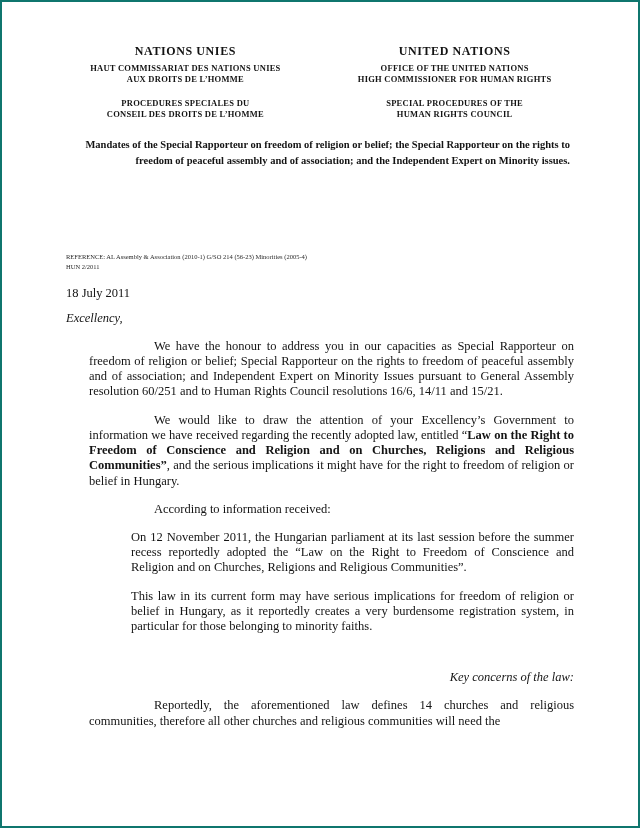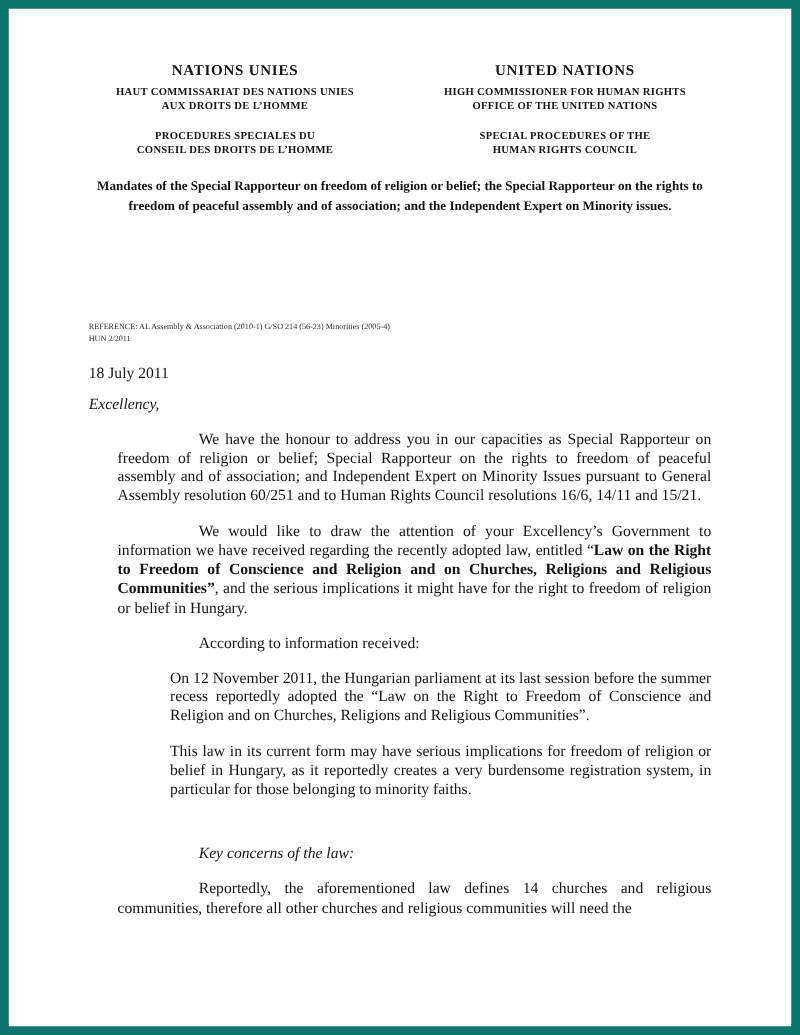--- a/index.html
+++ b/index.html
@@ -5,41 +5,41 @@
   * { margin: 0; padding: 0; box-sizing: border-box; }
   html, body { background: #f4f4f4; }
   body {
     width: 640px; height: 828px;
     font-family: "Liberation Serif", serif;
     color: #141414;
   }
   .page {
     width: 640px; height: 828px;
     background: #ffffff;
-    border: 7px solid #0f766e;
+    border: 2px solid #0f766e;
     padding: 42px 64px 0 64px;
     overflow: hidden;
   }
   
   .letterhead { display: flex; justify-content: space-between; }
   .lh-col { width: 47%; text-align: center; }
   .lh-org {
     font-size: 12px; font-weight: bold; letter-spacing: 0.6px;
     margin-bottom: 4px;
   }
   .lh-line {
     font-size: 8.5px; font-weight: bold; letter-spacing: 0.25px;
     line-height: 1.35;
   }
   .lh-gap { height: 12px; }
   
   .mandates {
     margin: 16px 4px 0 4px;
     font-size: 10.5px; font-weight: bold;
-    text-align: center; line-height: 1.5;
+    text-align: right; line-height: 1.5;
   }
   
   .reference {
     margin-top: 84px;
     font-size: 6.5px; line-height: 1.5; color: #2a2a2a;
   }
   
   .date { margin-top: 14px; font-size: 12.5px; }
   
   .salutation { margin-top: 10px; font-size: 12.5px; font-style: italic; }
@@ -47,42 +47,42 @@
     margin-top: 13px;
     font-size: 12.5px; line-height: 15.2px;
     text-align: justify;
     margin-left: 23px;
   }
   .indent { text-indent: 65px; }
   .quote { margin-left: 65px; }
   .key-concerns {
     margin-top: 36px;
     font-style: italic;
-    text-align: left;
+    text-align: right;
   }
   strong { font-weight: bold; }
 </style>
 </head>
 <body>
 
 <div class="page">
 
   <div class="letterhead">
     <div class="lh-col">
       <div class="lh-org">NATIONS UNIES</div>
       <div class="lh-line">HAUT COMMISSARIAT DES NATIONS UNIES</div>
       <div class="lh-line">AUX DROITS DE L’HOMME</div>
       <div class="lh-gap"></div>
       <div class="lh-line">PROCEDURES SPECIALES DU</div>
       <div class="lh-line">CONSEIL DES DROITS DE L’HOMME</div>
     </div>
     <div class="lh-col">
       <div class="lh-org">UNITED NATIONS</div>
+      <div class="lh-line">OFFICE OF THE UNITED NATIONS</div>
       <div class="lh-line">HIGH COMMISSIONER FOR HUMAN RIGHTS</div>
-      <div class="lh-line">OFFICE OF THE UNITED NATIONS</div>
       <div class="lh-gap"></div>
       <div class="lh-line">SPECIAL PROCEDURES OF THE</div>
       <div class="lh-line">HUMAN RIGHTS COUNCIL</div>
     </div>
   </div>
 
   <p class="mandates">Mandates of the Special Rapporteur on freedom of religion or belief; the Special Rapporteur on the rights to freedom of peaceful assembly and of association; and the Independent Expert on Minority issues.</p>
 
   <div class="reference">
     <div>REFERENCE: AL Assembly &amp; Association (2010-1) G/SO 214 (56-23) Minorities (2005-4)</div>

